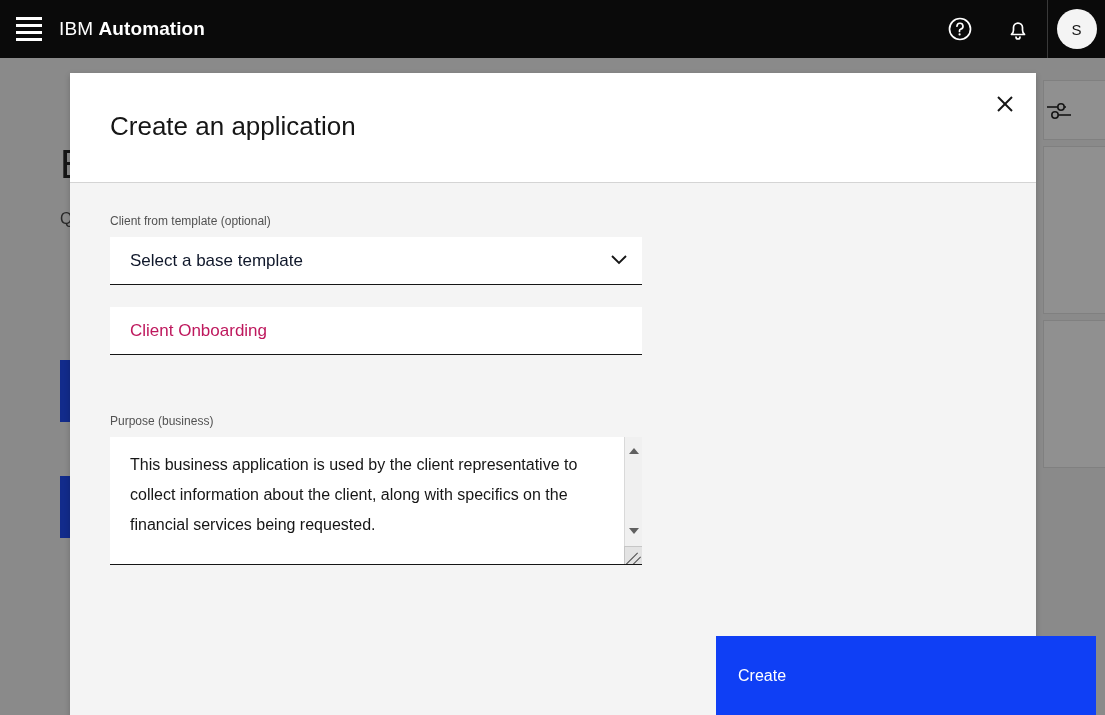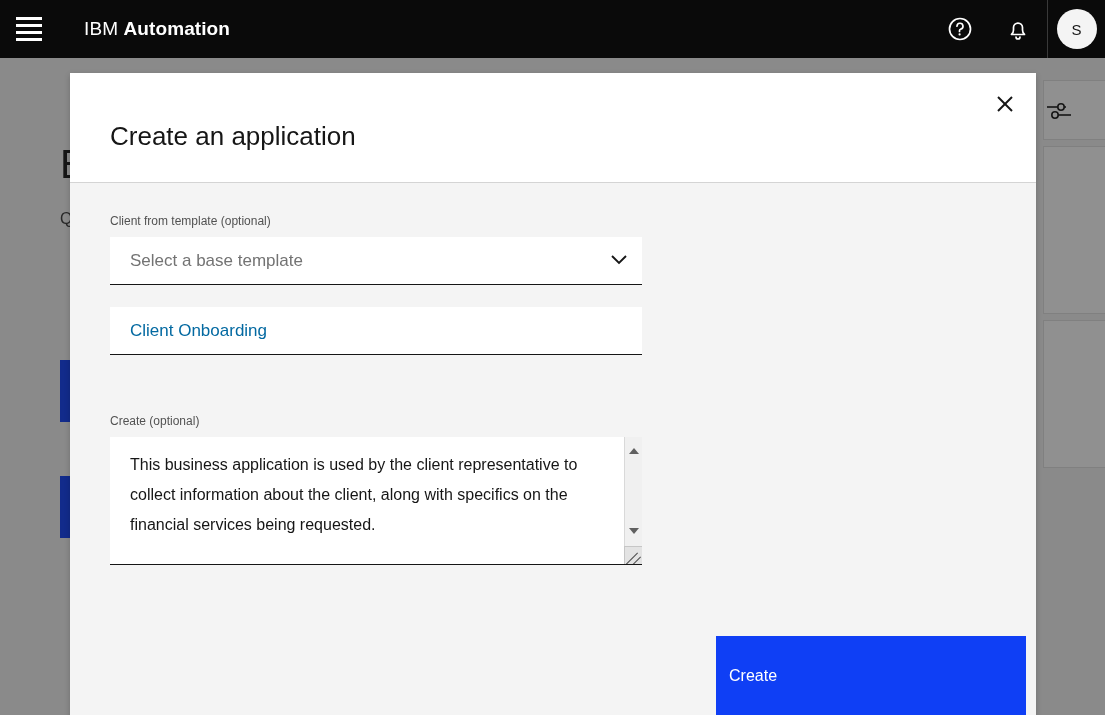--- a/index.html
+++ b/index.html
@@ -24,21 +24,21 @@
   .hamburger {
     width: 58px; height: 58px;
     display: flex; flex-direction: column; align-items: center; justify-content: center;
     gap: 4px; cursor: pointer;
   }
   .hamburger i {
     display: block; width: 26px; height: 3px; background: #ffffff; border-radius: 0;
   }
   .brand {
     color: #ffffff; font-size: 19px; letter-spacing: .1px;
-    margin-left: 26px; white-space: nowrap;
+    margin-left: 1px; white-space: nowrap;
   }
   .brand .thin { font-weight: 400; }
   .brand .bold { font-weight: 700; }
 
   .topbar-right {
     margin-left: auto; height: 58px;
     display: flex; align-items: center;
   }
   .icon-btn {
     width: 58px; height: 58px;
@@ -118,21 +118,21 @@
     display: flex; flex-direction: column;
   }
   .modal-header {
     position: relative;
     height: 110px;
     background: #ffffff;
     border-bottom: 1px solid #d4d4d4;
     flex: 0 0 auto;
   }
   .modal-title {
-    position: absolute; left: 40px; top: 48px;
+    position: absolute; left: 40px; top: 38px;
     font-size: 26px; font-weight: 400; color: #161616;
     white-space: nowrap;
   }
   .modal-close {
     position: absolute; right: 0; top: 0;
     width: 62px; height: 62px;
     display: flex; align-items: center; justify-content: center;
     cursor: pointer; background: transparent; border: none;
   }
 
@@ -150,35 +150,35 @@
   }
 
   .select-box {
     position: relative;
     width: 532px; height: 48px;
     background: #ffffff;
     border: none;
     border-bottom: 1px solid #161616;
     display: flex; align-items: center;
     padding: 0 40px 0 20px;
-    font-size: 17px; color: #737373;
+    font-size: 17px; color: #0f172a;
     cursor: pointer;
   }
   .chev {
     position: absolute; right: 14px; top: 50%;
     transform: translateY(-50%);
   }
 
   .text-input {
     width: 532px; height: 48px;
     background: #ffffff;
     border: none;
     border-bottom: 1px solid #161616;
     padding: 0 20px;
-    font-size: 17px; color: #0369a1;
+    font-size: 17px; color: #be185d;
     font-family: "Liberation Sans", sans-serif;
     display: flex; align-items: center;
   }
 
   .gap-a { height: 22px; }
   .gap-b { height: 58px; }
 
   .textarea-wrap {
     position: relative;
     width: 532px; height: 128px;
@@ -224,27 +224,27 @@
     transform: rotate(-45deg);
   }
   .ta-grip:before { left: -1px; top: 11px; }
   .ta-grip:after  { left: 2px;  top: 15px; }
 
   .modal-footer {
     position: absolute; left: 646px; top: 563px;
     width: 322px; height: 80px;
   }
   .create-btn {
-    width: 310px; height: 80px;
+    width: 380px; height: 80px;
     background: #0f3ff5; color: #ffffff;
     border: none;
     font-size: 16px;
     font-family: "Liberation Sans", sans-serif;
     display: flex; align-items: center;
-    padding-left: 13px;
+    padding-left: 22px;
     cursor: pointer;
   }
 </style>
 </head>
 <body>
 
 <div id="root">
 
   <div class="page-bg">
     <div class="bg-h1">B</div>
@@ -299,21 +299,21 @@
 
       <div class="gap-a"></div>
 
       <div class="field">
         <div class="text-input" placeholder="Name">Client Onboarding</div>
       </div>
 
       <div class="gap-b"></div>
 
       <div class="field">
-        <label class="field-label">Create (optional)</label>
+        <label class="field-label">Purpose (business)</label>
         <div class="textarea-wrap">
           <div class="textarea-text">This business application is used by the client representative to collect information about the client, along with specifics on the financial services being requested.</div>
           <div class="ta-scroll">
             <div class="ta-arrow up">
                 <i></i>
               </div>
             <div class="ta-arrow down">
                 <i></i>
               </div>
           </div>

